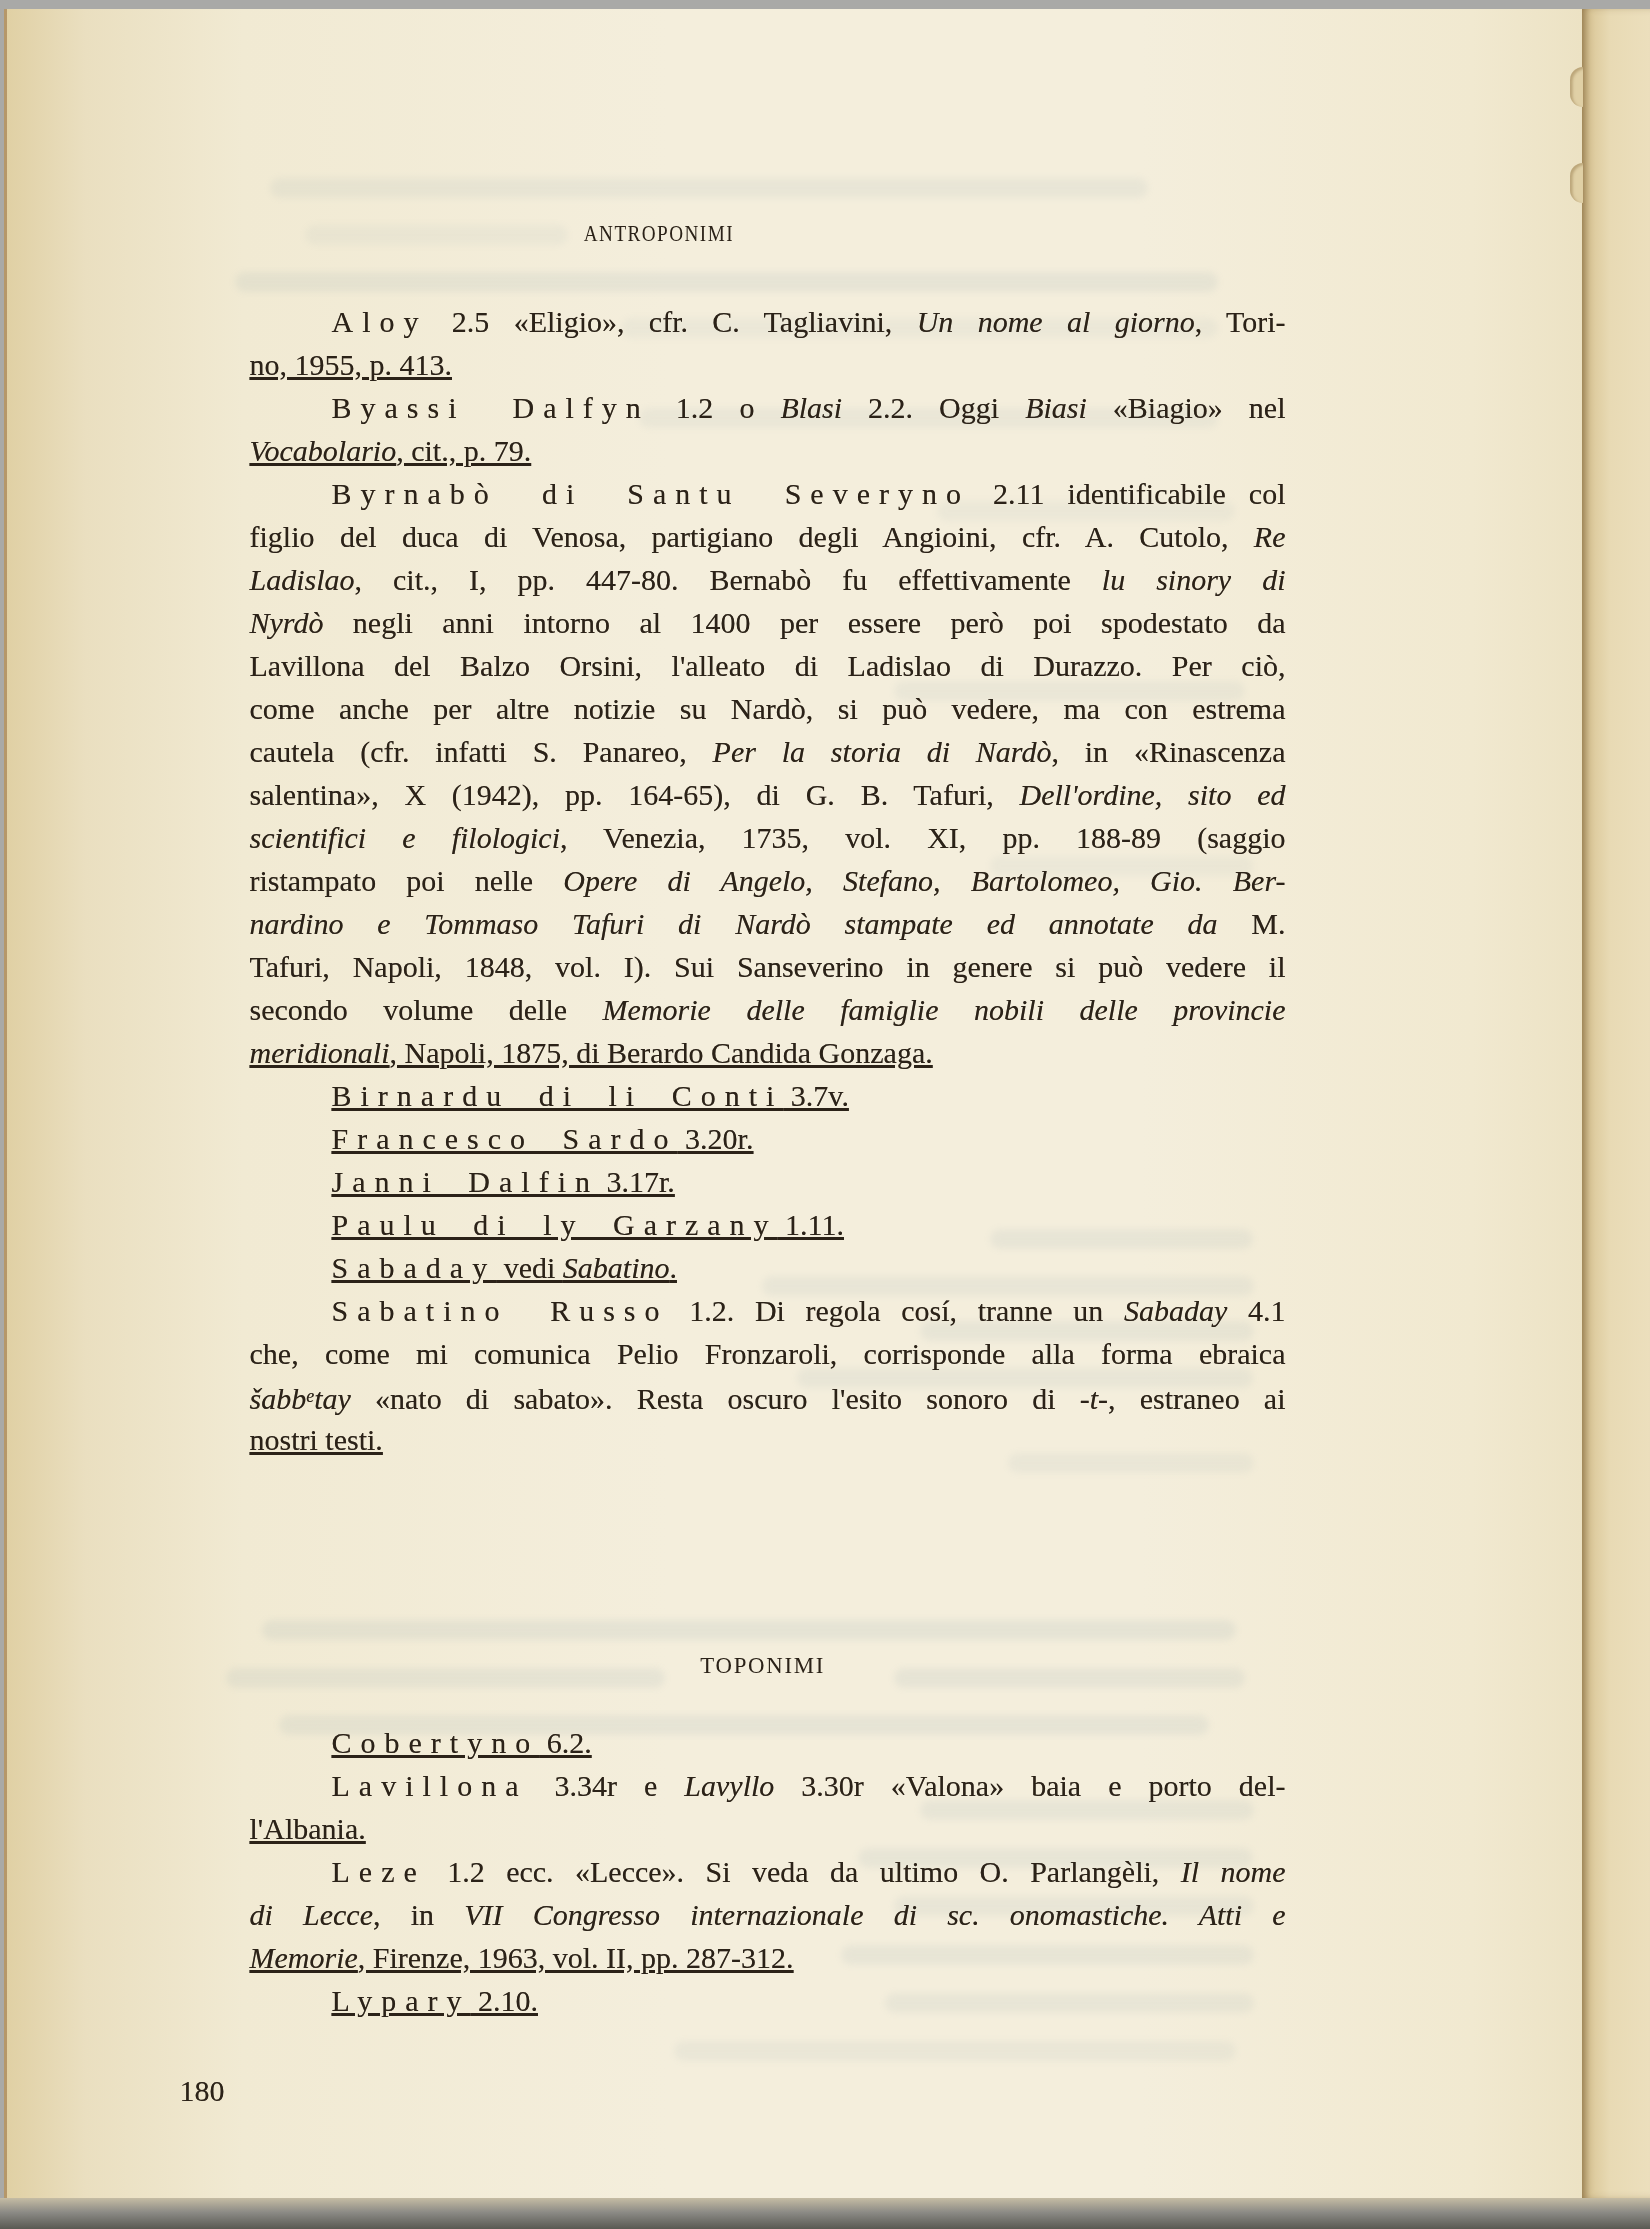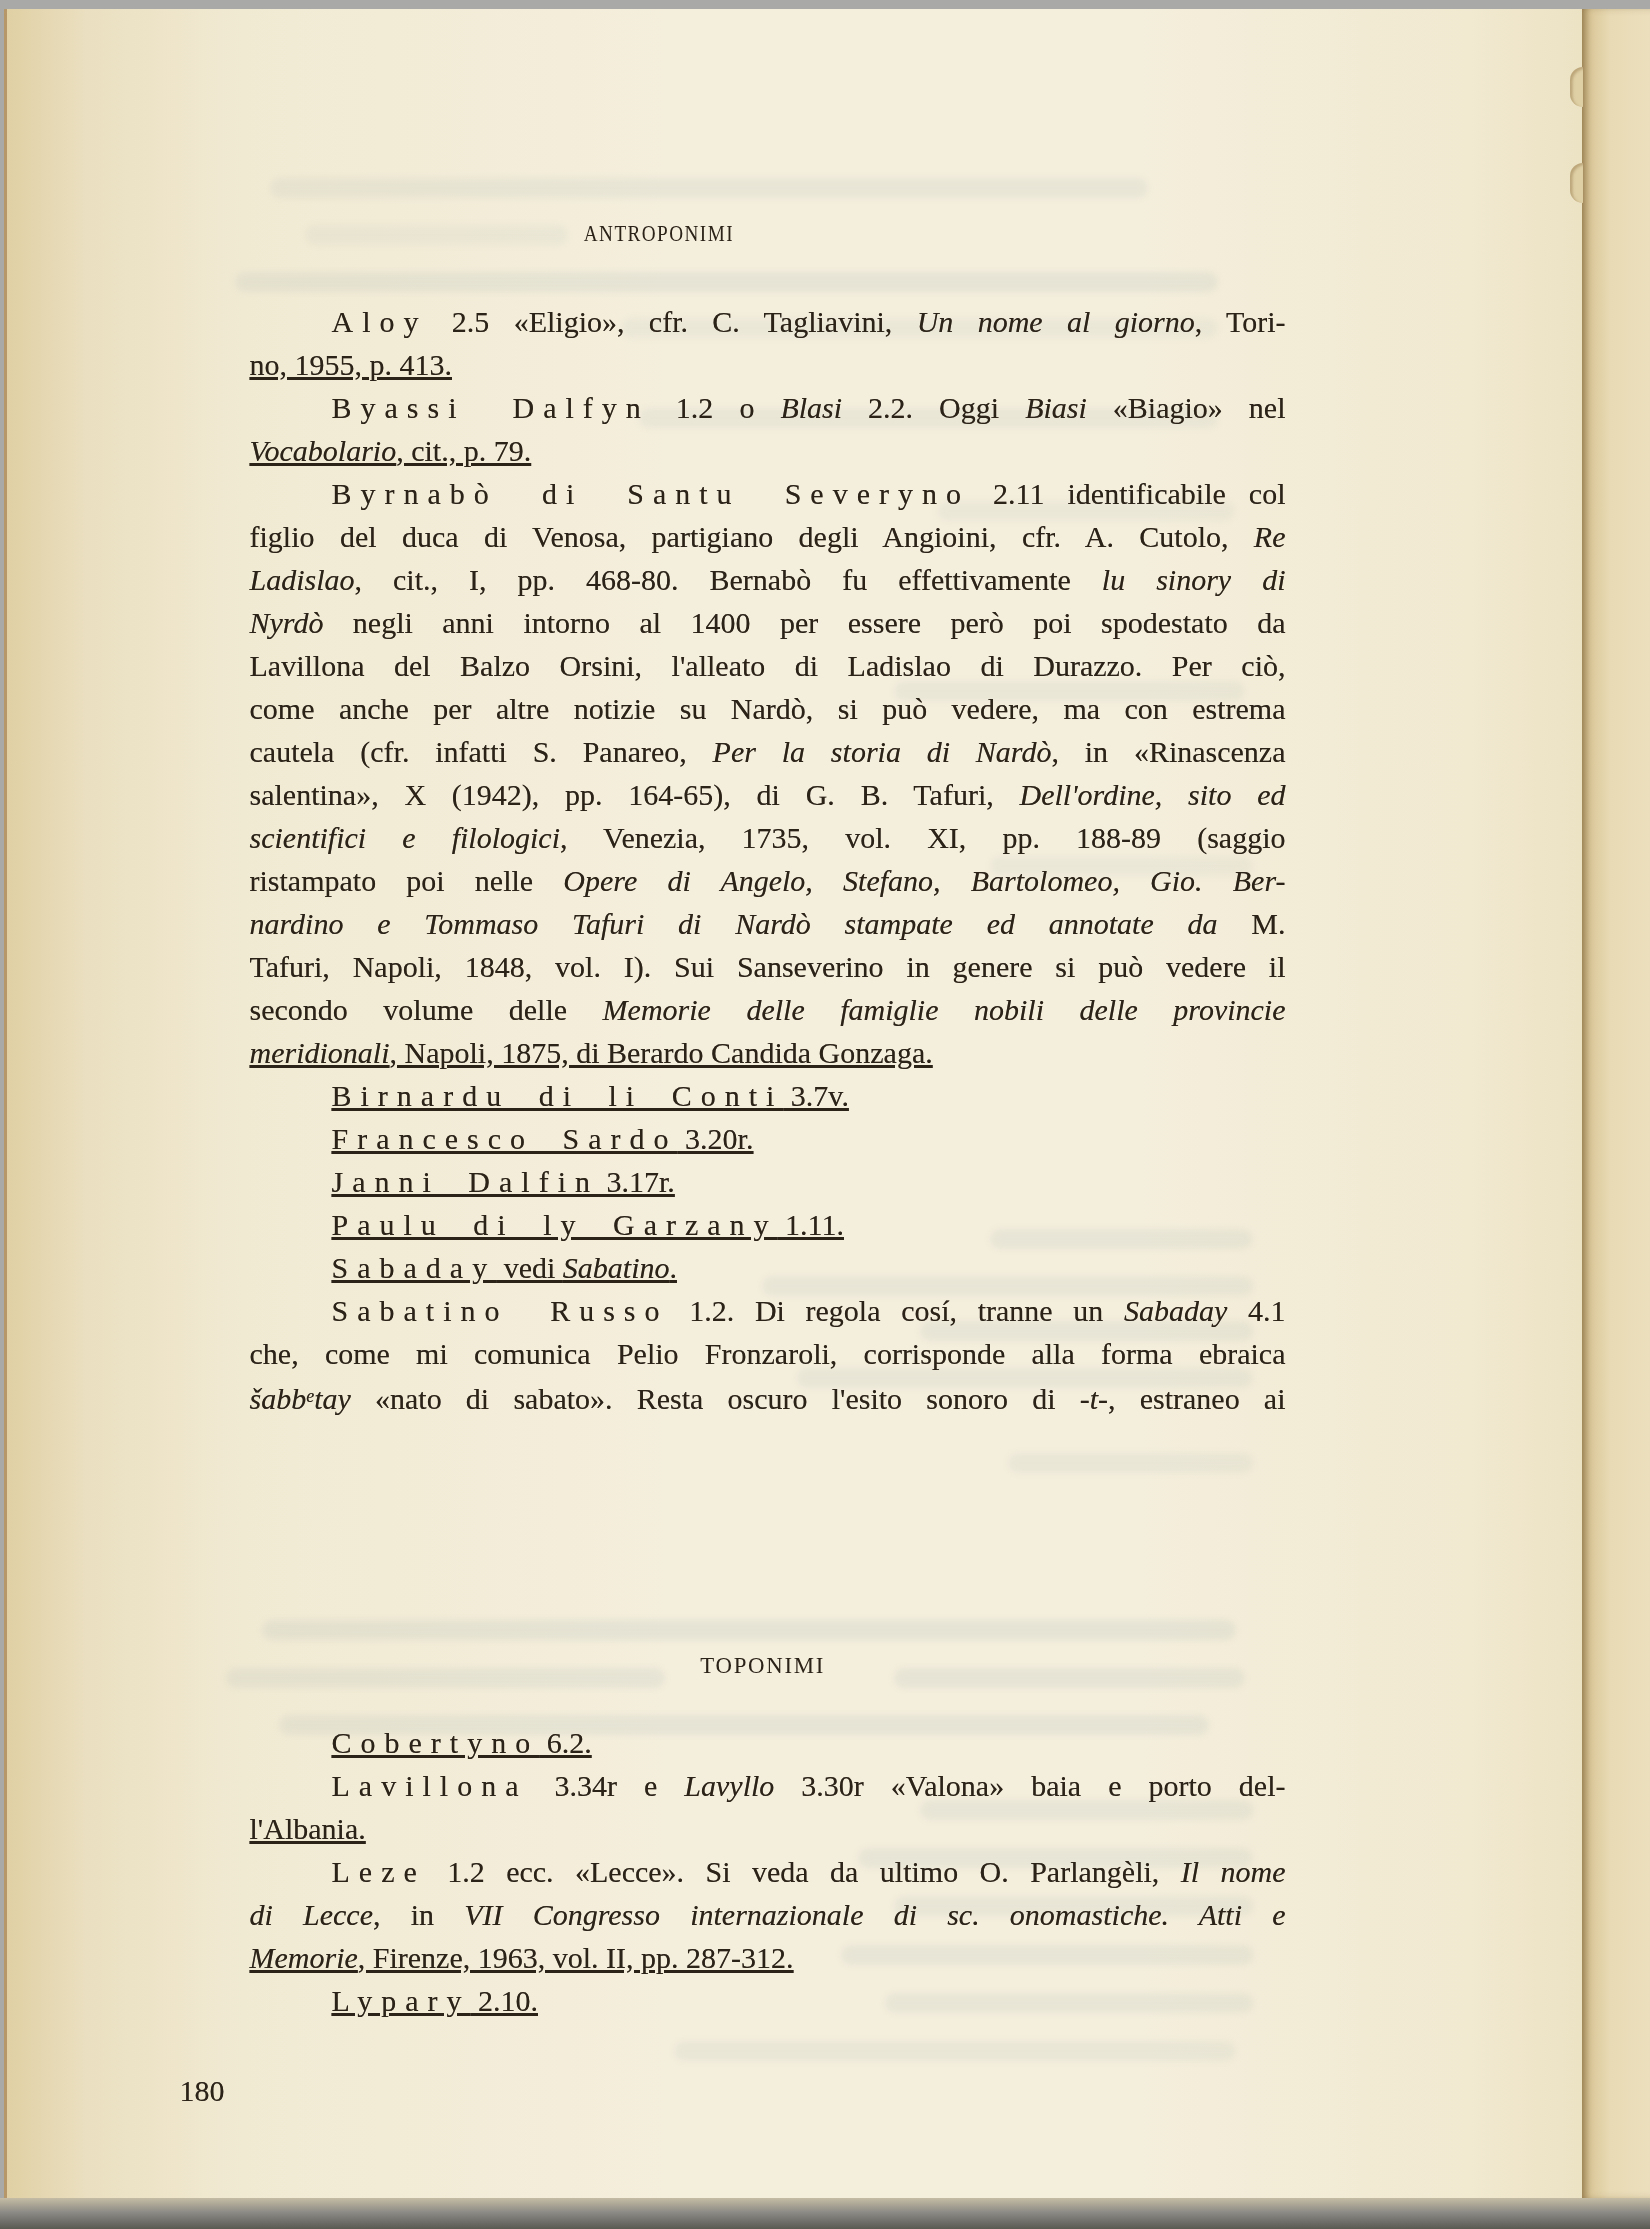--- a/index.html
+++ b/index.html
@@ -88,21 +88,21 @@
           <div class="line first"><span class="s-sp">Aloy</span><span class="s-n"> 2.5 «Eligio», cfr. C. Tagliavini, </span><span class="s-i">Un nome al giorno</span><span class="s-n">, Tori-</span></div>
           <div class="line last"><span class="s-n">no, 1955, p. 413.</span></div>
         </div>
         <div class="para">
           <div class="line first"><span class="s-sp">Byassi Dalfyn</span><span class="s-n"> 1.2 o </span><span class="s-i">Blasi</span><span class="s-n"> 2.2. Oggi </span><span class="s-i">Biasi</span><span class="s-n"> «Biagio» nel</span></div>
           <div class="line last"><span class="s-i">Vocabolario</span><span class="s-n">, cit., p. 79.</span></div>
         </div>
         <div class="para">
           <div class="line first"><span class="s-sp">Byrnabò di Santu Severyno</span><span class="s-n"> 2.11 identificabile col</span></div>
           <div class="line"><span class="s-n">figlio del duca di Venosa, partigiano degli Angioini, cfr. A. Cutolo, </span><span class="s-i">Re</span></div>
-          <div class="line"><span class="s-i">Ladislao</span><span class="s-n">, cit., I, pp. 468-80. Bernabò fu effettivamente </span><span class="s-i">lu sinory di</span></div>
+          <div class="line"><span class="s-i">Ladislao</span><span class="s-n">, cit., I, pp. 447-80. Bernabò fu effettivamente </span><span class="s-i">lu sinory di</span></div>
           <div class="line"><span class="s-i">Nyrdò</span><span class="s-n"> negli anni intorno al 1400 per essere però poi spodestato da</span></div>
           <div class="line"><span class="s-n">Lavillona del Balzo Orsini, l'alleato di Ladislao di Durazzo. Per ciò,</span></div>
           <div class="line"><span class="s-n">come anche per altre notizie su Nardò, si può vedere, ma con estrema</span></div>
           <div class="line"><span class="s-n">cautela (cfr. infatti S. Panareo, </span><span class="s-i">Per la storia di Nardò</span><span class="s-n">, in «Rinascenza</span></div>
           <div class="line"><span class="s-n">salentina», X (1942), pp. 164-65), di G. B. Tafuri, </span><span class="s-i">Dell'ordine, sito ed</span></div>
           <div class="line"><span class="s-i">scientifici e filologici</span><span class="s-n">, Venezia, 1735, vol. XI, pp. 188-89 (saggio</span></div>
           <div class="line"><span class="s-n">ristampato poi nelle </span><span class="s-i">Opere di Angelo, Stefano, Bartolomeo, Gio. Ber-</span></div>
           <div class="line"><span class="s-i">nardino e Tommaso Tafuri di Nardò stampate ed annotate da</span><span class="s-n"> M.</span></div>
           <div class="line"><span class="s-n">Tafuri, Napoli, 1848, vol. I). Sui Sanseverino in genere si può vedere il</span></div>
           <div class="line"><span class="s-n">secondo volume delle </span><span class="s-i">Memorie delle famiglie nobili delle provincie</span></div>
@@ -120,20 +120,21 @@
         <div class="para">
           <div class="line first last"><span class="s-sp">Paulu di ly Garzany</span><span class="s-n"> 1.11.</span></div>
         </div>
         <div class="para">
           <div class="line first last"><span class="s-sp">Sabaday</span><span class="s-n"> vedi </span><span class="s-i">Sabatino</span><span class="s-n">.</span></div>
         </div>
         <div class="para">
           <div class="line first"><span class="s-sp">Sabatino Russo</span><span class="s-n"> 1.2. Di regola cosí, tranne un </span><span class="s-i">Sabaday</span><span class="s-n"> 4.1</span></div>
           <div class="line"><span class="s-n">che, come mi comunica Pelio Fronzaroli, corrisponde alla forma ebraica</span></div>
           <div class="line"><span class="s-i">šabb</span><span class="s-sup">e</span><span class="s-i">tay</span><span class="s-n"> «nato di sabato». Resta oscuro l'esito sonoro di </span><span class="s-i">-t-</span><span class="s-n">, estraneo ai</span></div>
+          <div class="line last"><span class="s-n">nostri testi.</span></div>
         </div>
       </div>
 
     <div class="heading h2">
       <span class="hspan h2s">TOPONIMI</span>
     </div>
 
     <div class="body-text topo">
         <div class="para">
           <div class="line first last"><span class="s-sp">Cobertyno</span><span class="s-n"> 6.2.</span></div>

